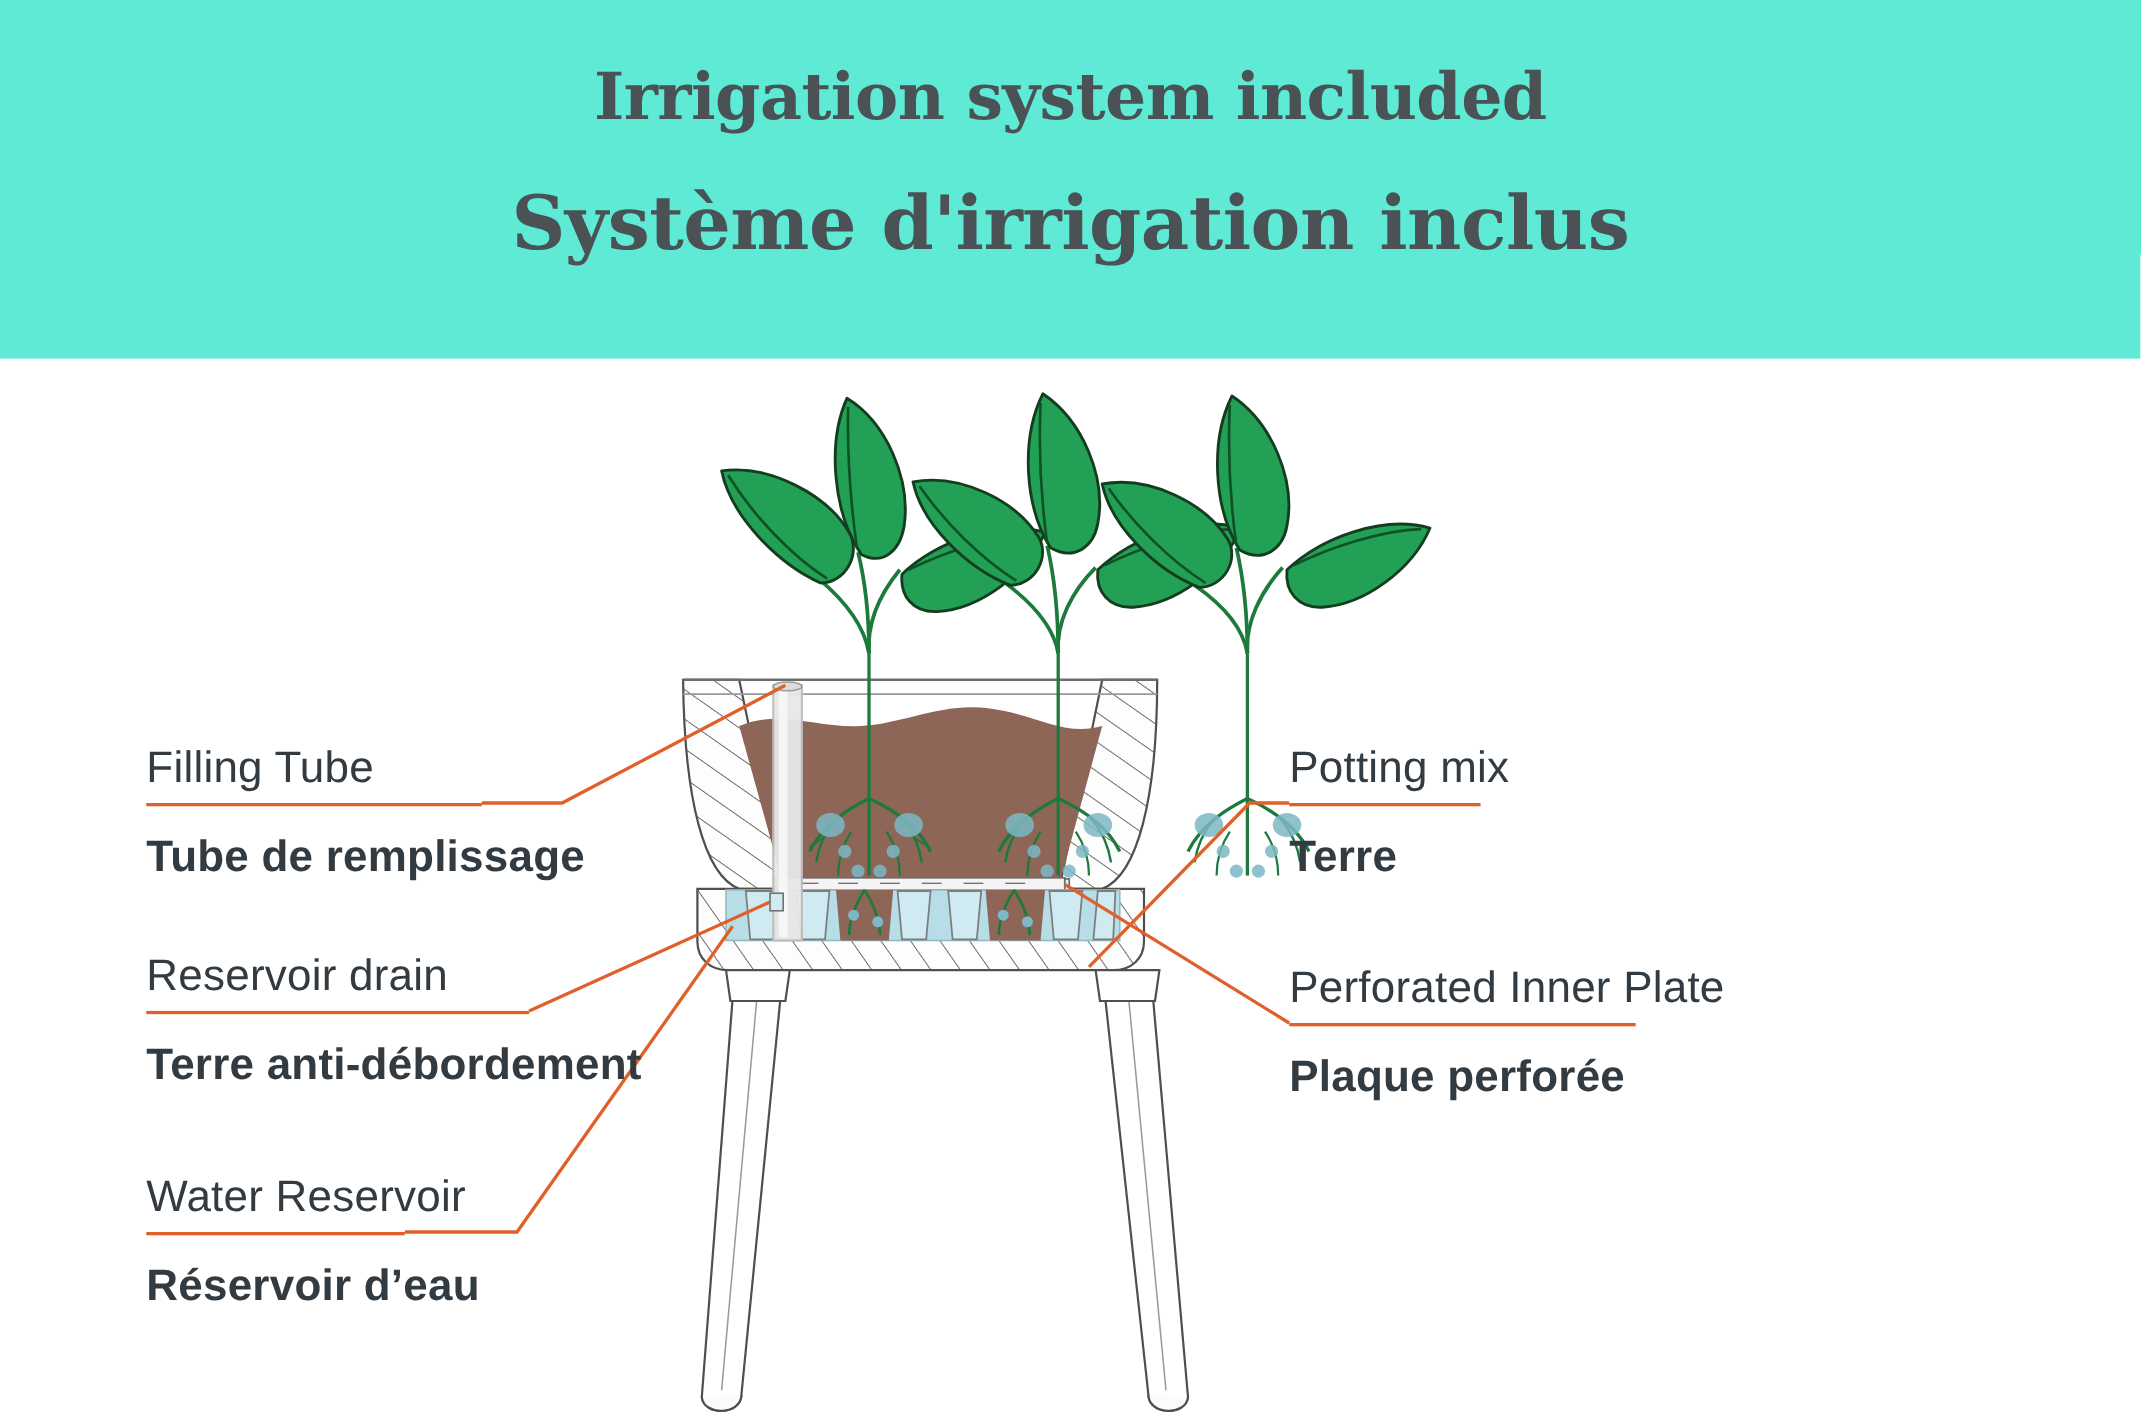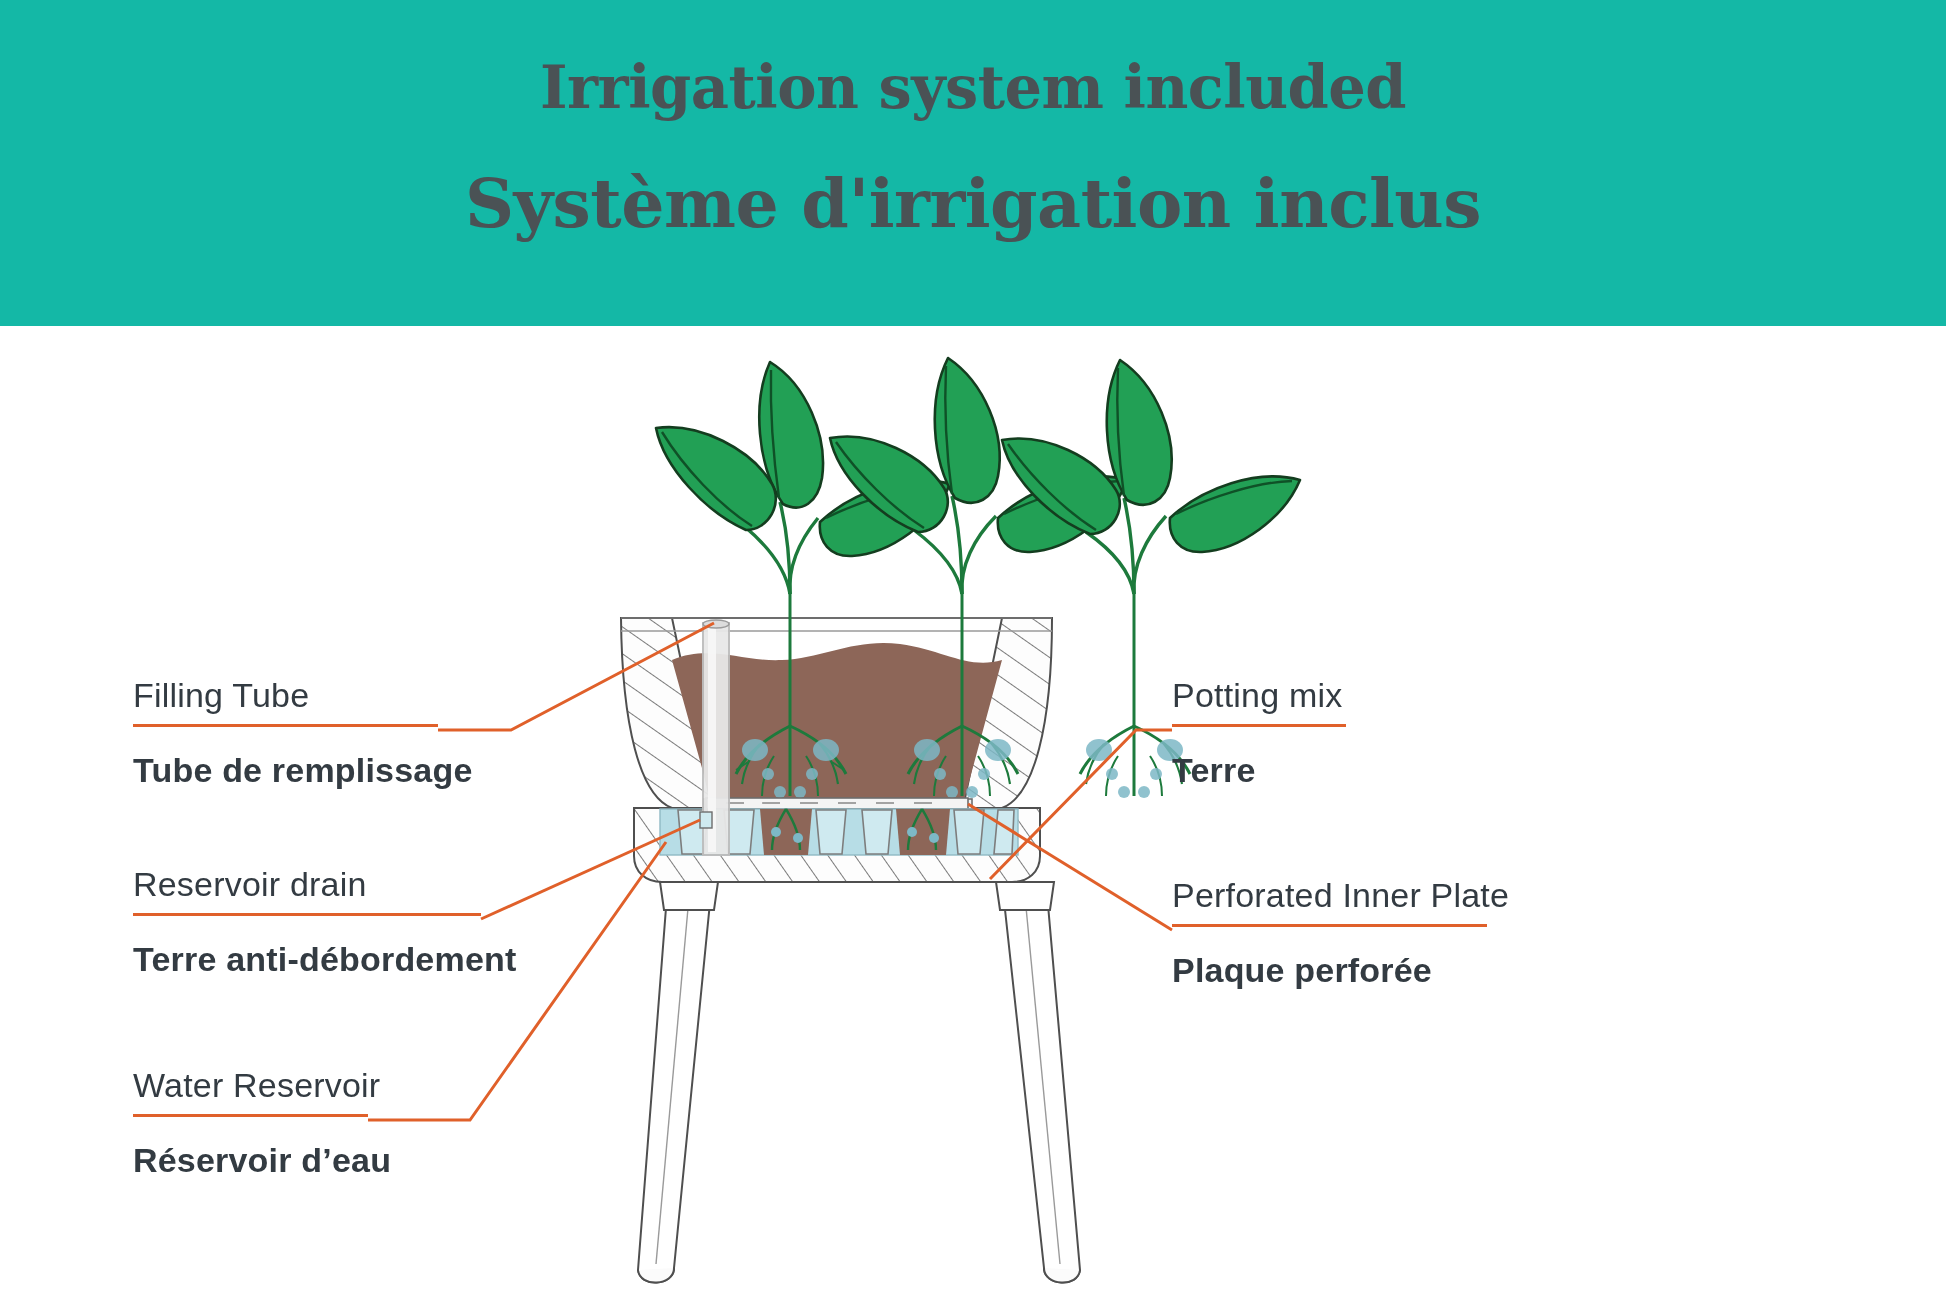--- a/index.html
+++ b/index.html
@@ -16,21 +16,21 @@
     -webkit-font-smoothing: antialiased;
   }
 
   
   #header-band {
     position: absolute;
     left: 0;
     top: 0;
     width: 1946px;
     height: 326px;
-    background: #14b8a6;
+    background: #5eead4;
     box-sizing: border-box;
   }
   #header-inner {
     position: absolute;
     left: 0;
     top: 0;
     width: 1946px;
     text-align: center;
   }
   .title-line {
@@ -71,21 +71,21 @@
   
   .callout {
     position: absolute;
     color: #333b42;
     white-space: nowrap;
   }
   .callout .lbl-en,
   .callout .lbl-fr {
     font-family: "Liberation Sans", sans-serif;
     font-weight: 400;
-    font-size: 34px;
+    font-size: 40px;
     line-height: 1.0;
     color: #333b42;
     letter-spacing: 0.2px;
   }
   .callout .lbl-en { padding-bottom: 12px; }
   .callout .lbl-fr { padding-top: 26px; font-weight: bold; }
   .callout .rule {
     height: 3px;
     background: #e0602a;
     width: 100%;

